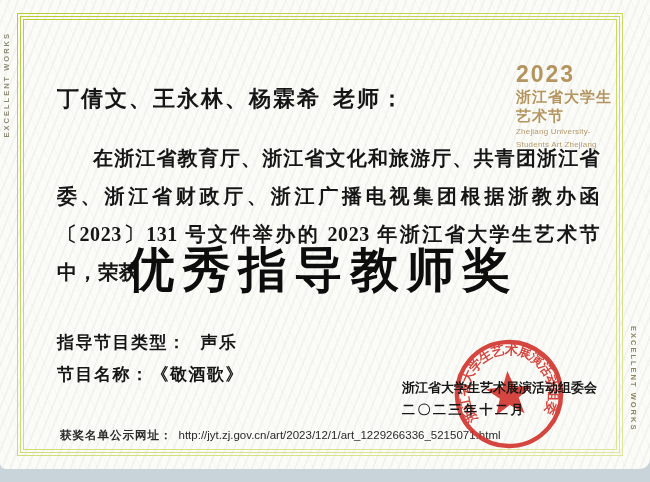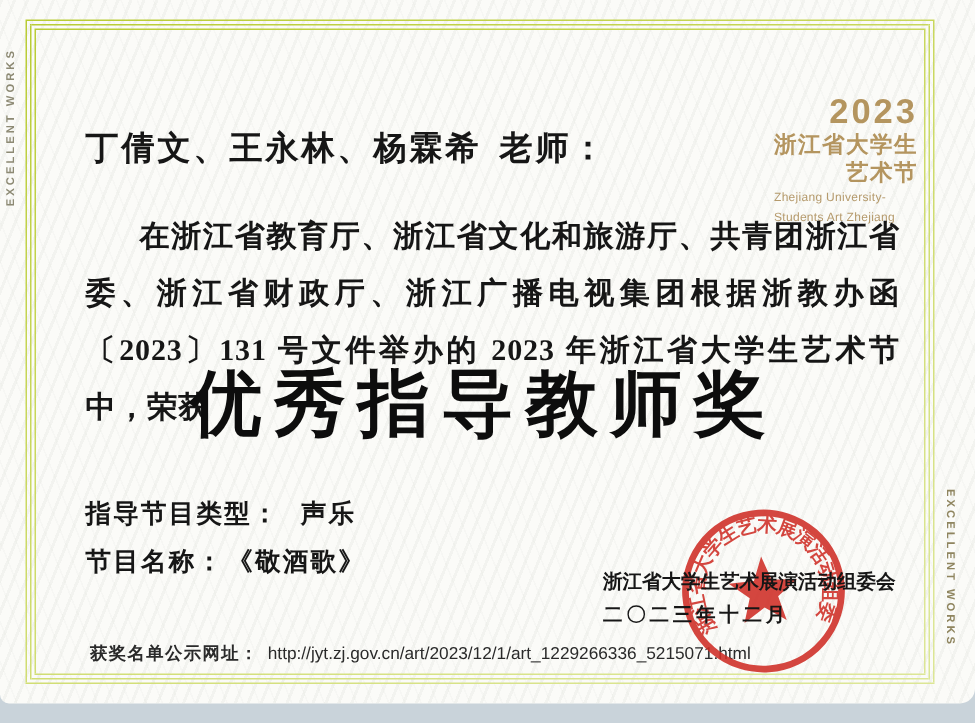--- a/index.html
+++ b/index.html
@@ -30,22 +30,22 @@
   .side-label {
     position:absolute; writing-mode:vertical-rl;
     font-family:"Liberation Sans","DejaVu Sans",sans-serif;
     font-size:7.5px; font-weight:bold; letter-spacing:2px;
   }
   .side-left  { left:2px; top:32px; color:#8d8a74; transform:rotate(180deg); }
   .side-right { left:629px; top:326px; color:#8f855f; }
 
   .logo { position:absolute; left:516px; top:62px; color:#b4955f;
           font-family:"Liberation Sans","DejaVu Sans",sans-serif; }
-  .logo .year { font-size:23px; font-weight:bold; letter-spacing:2px; line-height:24px;text-align:right; }
-  .logo .cn   { font-size:15px; font-weight:bold; letter-spacing:1px; line-height:17px; margin-top:2px;text-align:right; }
+  .logo .year { font-size:23px; font-weight:bold; letter-spacing:2px; line-height:24px; }
+  .logo .cn   { font-size:15px; font-weight:bold; letter-spacing:1px; line-height:17px; margin-top:2px; }
   .logo .en   { font-size:8px;  font-weight:normal; letter-spacing:0.2px; line-height:10px; margin-top:3px; color:#b59a6c; }
 
   .salutation { position:absolute; left:57px; top:84px; font-size:22px; font-weight:bold;
                 letter-spacing:2px; white-space:nowrap; }
   .salutation .suffix { margin-left:12px; }
 
   .body-par { position:absolute; left:57px; top:139px; width:543px;
               font-size:20px; font-weight:bold; line-height:38px;
               text-indent:36px; text-align:justify; letter-spacing:0.6px; }
 

